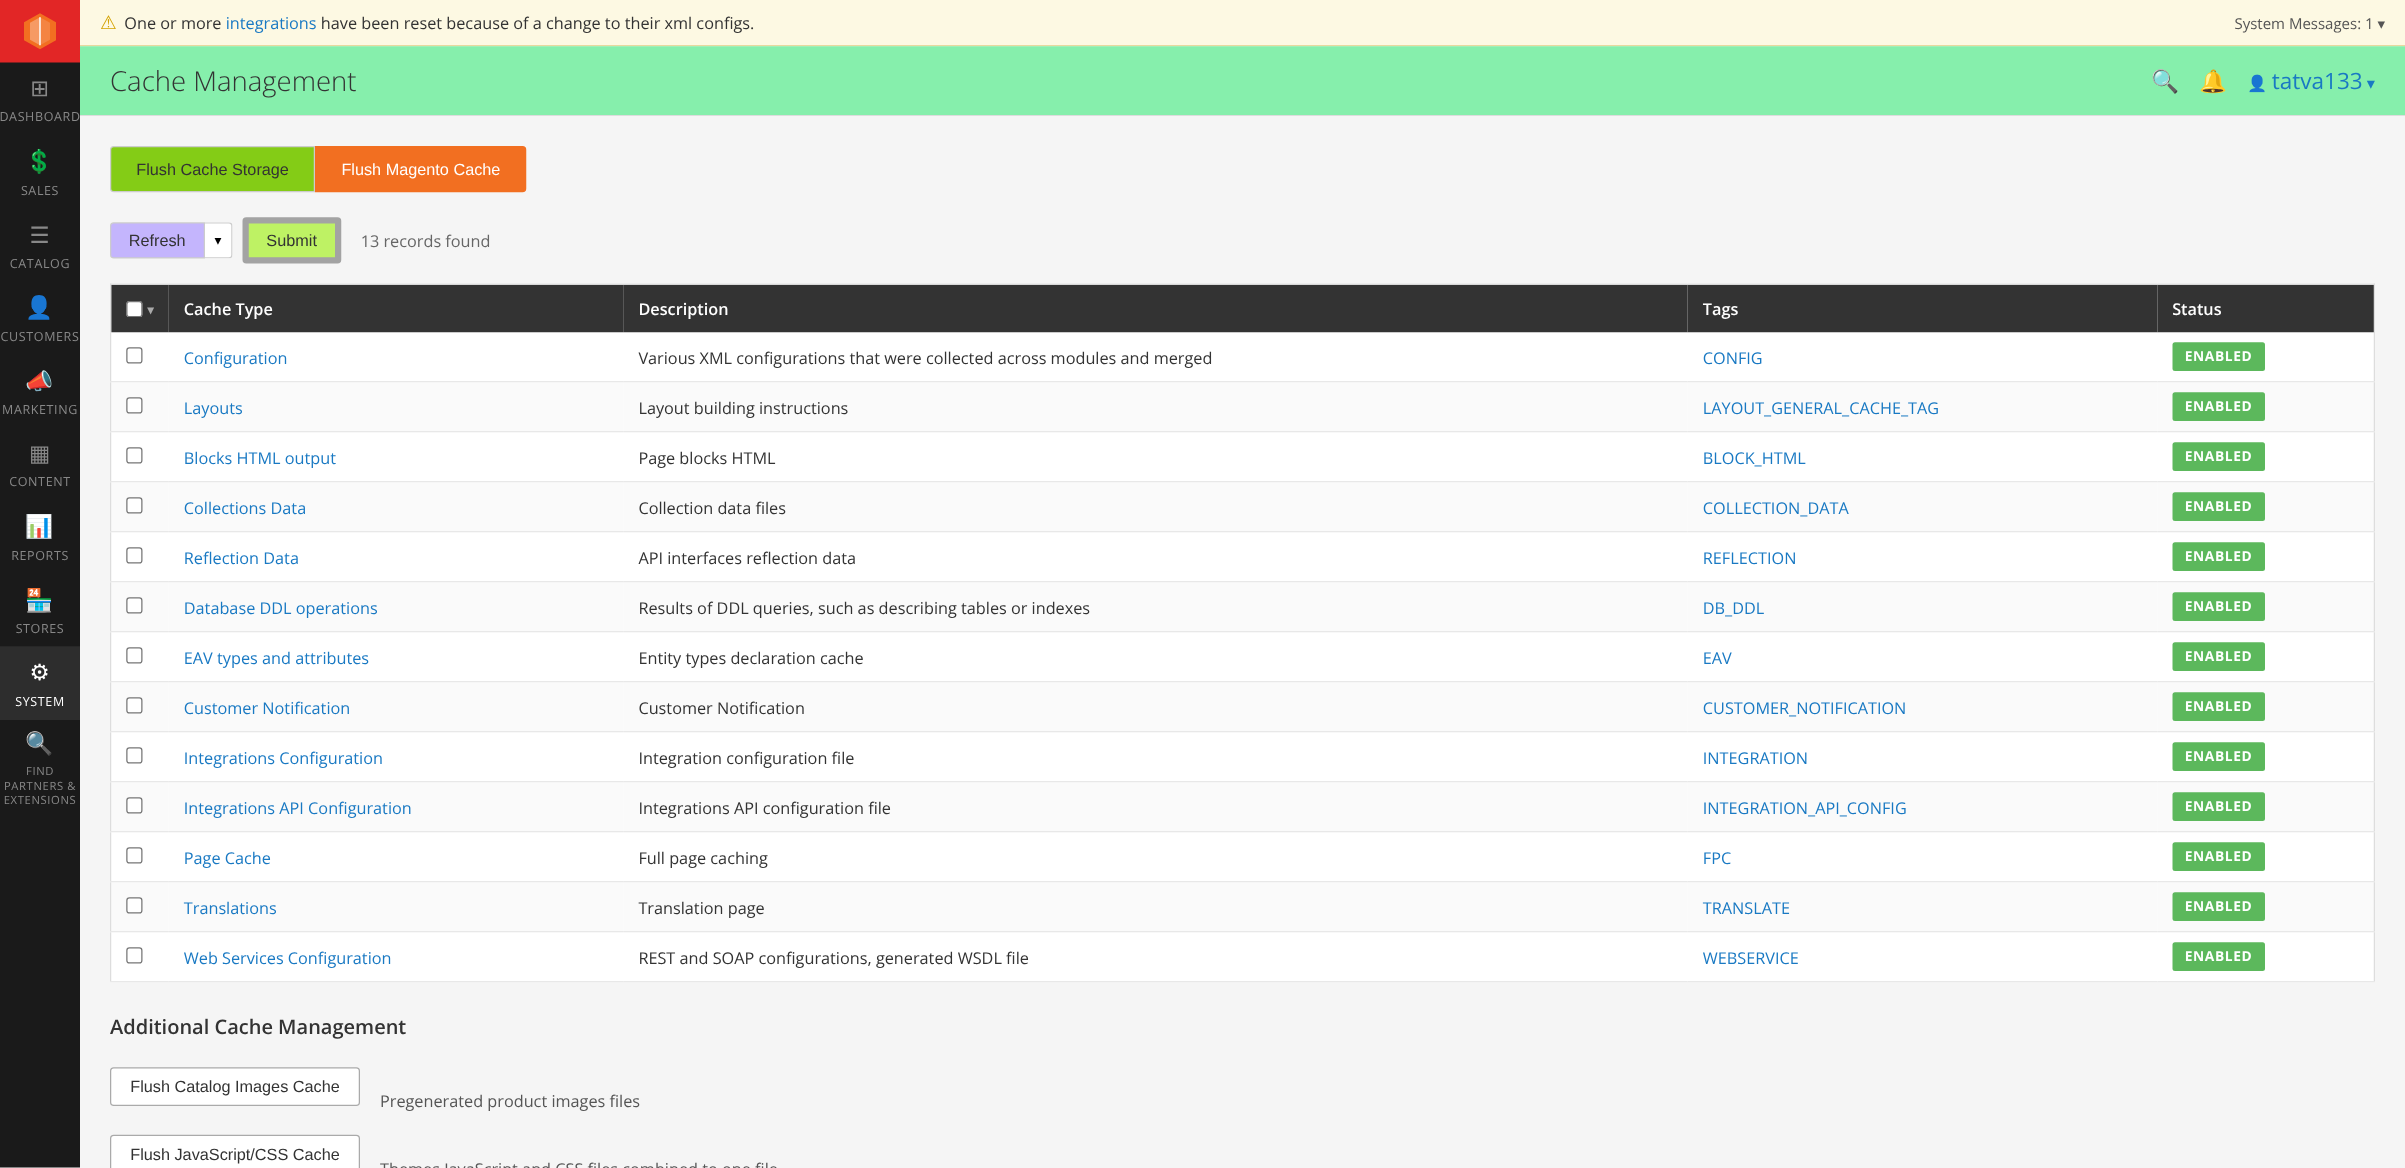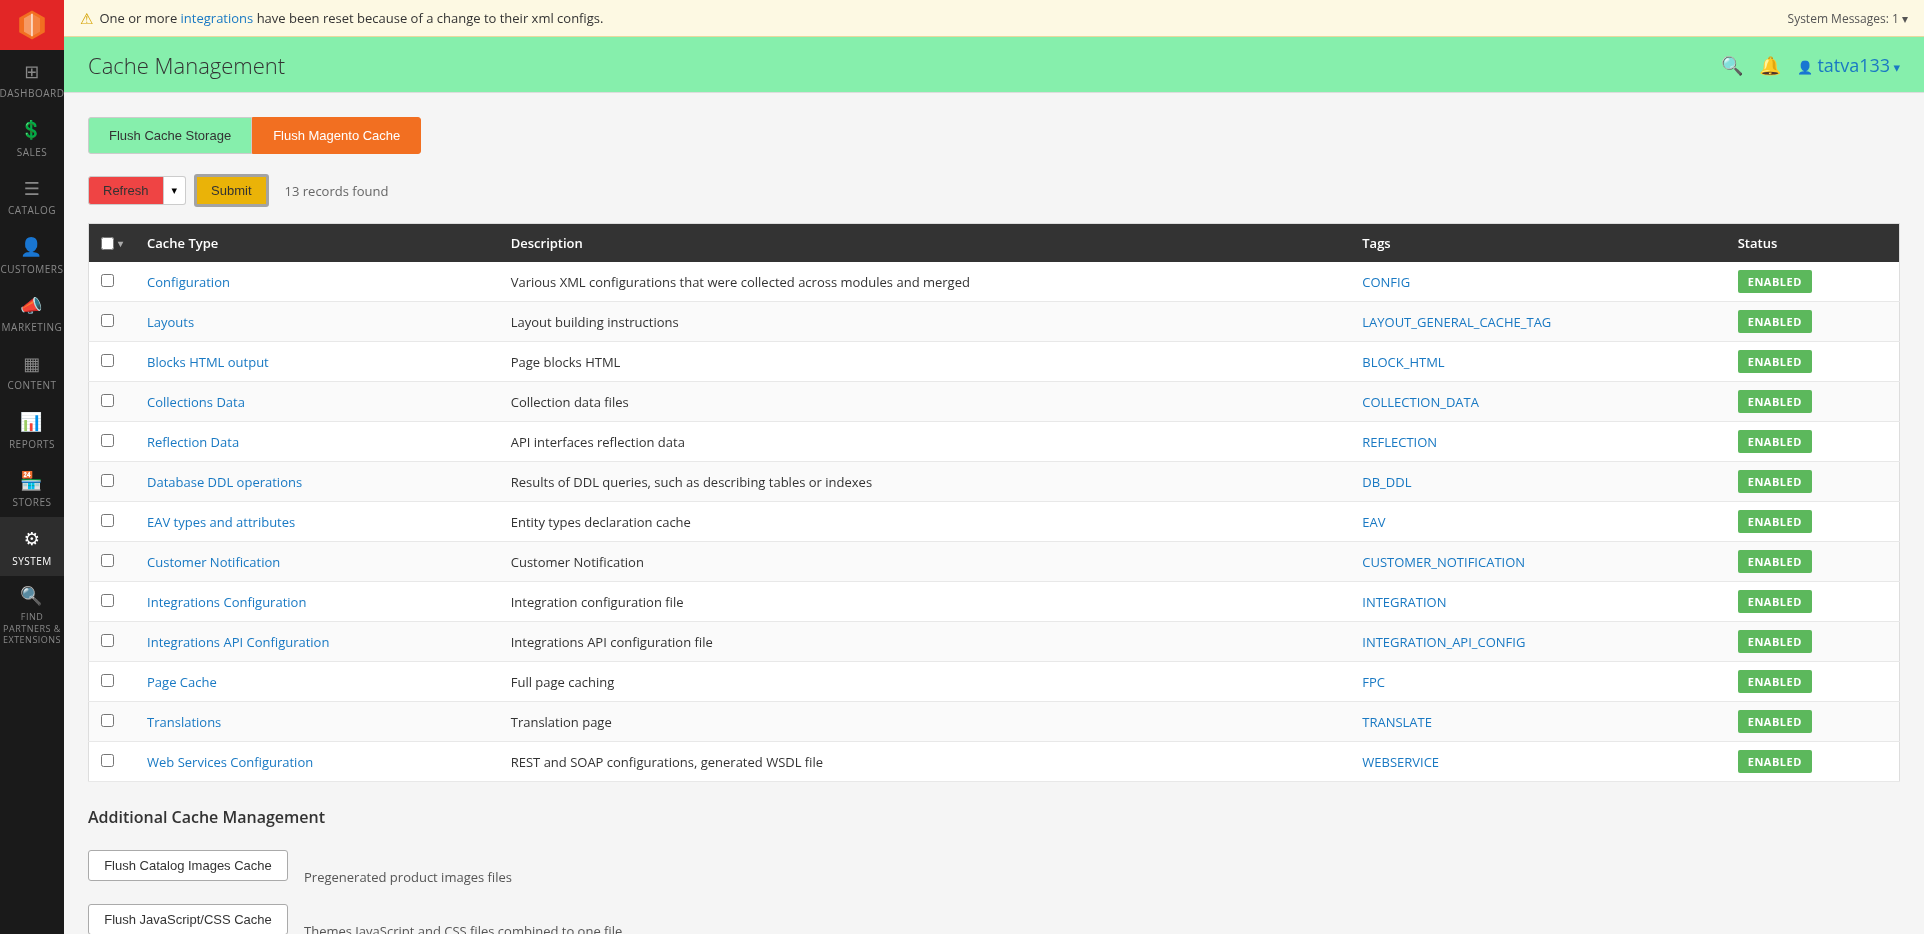--- a/index.html
+++ b/index.html
@@ -97,57 +97,57 @@
       align-items: center;
       gap: 8px;
       margin-bottom: 16px;
     }
     .btn-group {
       display: flex;
     }
     .btn {
       padding: 6px 14px;
       border: 1px solid #ccc;
-      background: #ef4444;
+      background: #c4b5fd;
       cursor: pointer;
       font-size: 13px;
       color: #333;
       border-radius: 0;
     }
     .btn:first-child { border-radius: 3px 0 0 3px; }
     .btn-dropdown {
       padding: 6px 8px;
       border: 1px solid #ccc;
       border-left: none;
       background: #fff;
       cursor: pointer;
       border-radius: 0 3px 3px 0;
       font-size: 11px;
     }
     .btn-submit {
       padding: 6px 14px;
-      border: 3px solid #a3a3a3;
-      background: #eab308;
+      border: 5px solid #a3a3a3;
+      background: #bef264;
       cursor: pointer;
       font-size: 13px;
       color: #333;
       border-radius: 3px;
     }
     .records-count { color: #666; font-size: 13px; margin-left: 8px; }
 
     
     .tab-row {
       display: flex;
       gap: 0;
       margin-bottom: 20px;
     }
     .tab-btn {
       padding: 10px 20px;
       border: 1px solid #ccc;
-      background: #86efac;
+      background: #84cc16;
       cursor: pointer;
       font-size: 13px;
       color: #333;
     }
     .tab-btn.active {
       background: #f26f21;
       border-color: #f26f21;
       color: #fff;
     }
     .tab-btn:first-child { border-radius: 3px 0 0 3px; }

